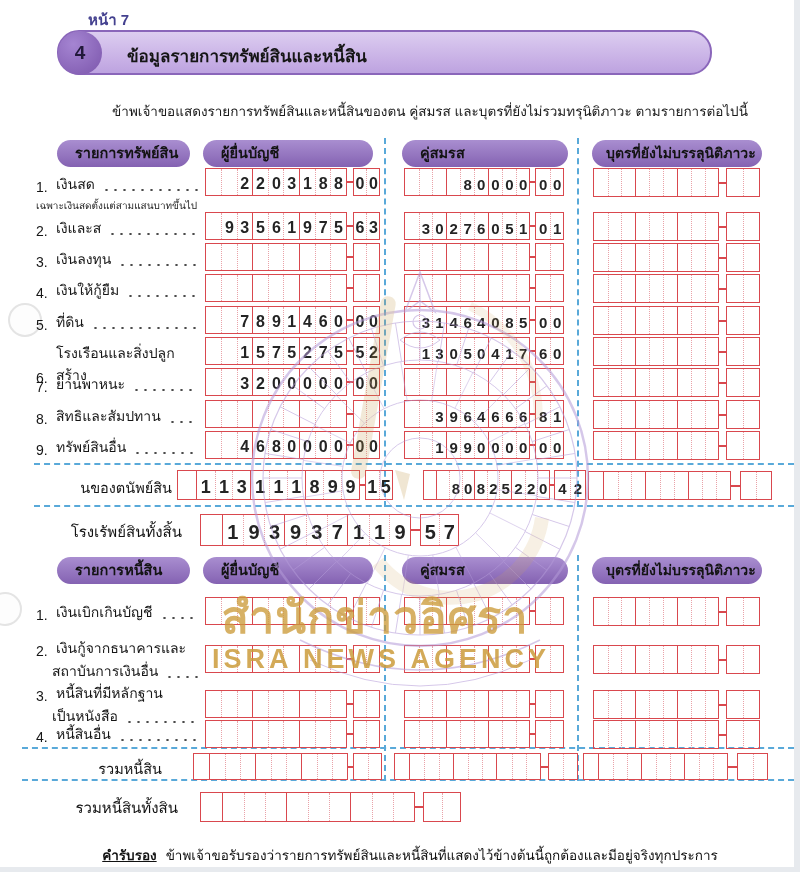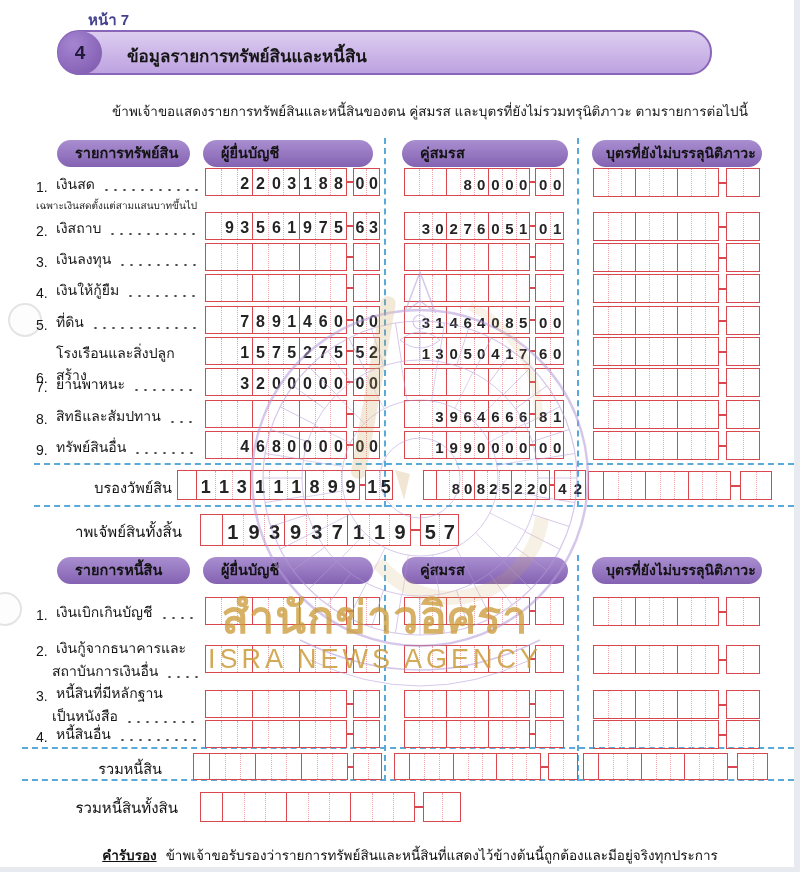--- a/index.html
+++ b/index.html
@@ -42,21 +42,21 @@
   .comb .grp{display:flex;}
   .comb .grp + .grp{border-left:1.6px solid #d9484e;}
   .comb .cell{display:flex;align-items:flex-end;justify-content:center;font-weight:bold;color:#242424;
               font-family:"Liberation Sans","DejaVu Sans",sans-serif;line-height:1;padding-bottom:3px;box-sizing:border-box;}
   .comb .cell + .cell{border-left:1px dotted #e9a2a8;}
   .comb .conn{height:2px;background:#d9484e;flex:none;}
   
   #seal-svg{position:absolute;left:0;top:0;z-index:3;pointer-events:none;opacity:.55;}
   .wm-thai{position:absolute;left:155px;top:594px;width:440px;text-align:center;font-size:45px;font-weight:bold;
            color:#cc9c3b;opacity:.78;z-index:4;letter-spacing:1px;line-height:1.05;pointer-events:none;}
-  .wm-eng{position:absolute;left:155px;top:644px;width:440px;text-align:center;font-size:27px;font-weight:normal;
+  .wm-eng{position:absolute;left:161px;top:644px;width:440px;text-align:center;font-size:27px;font-weight:bold;
           color:#cc9c3b;opacity:.85;z-index:4;letter-spacing:4px;pointer-events:none;}
   
   .cert{position:absolute;left:60px;top:844px;width:700px;text-align:center;font-size:13.5px;color:#111;z-index:2;}
   .cert-label{font-weight:bold;text-decoration:underline;margin-right:9px;}
   
   .hole{position:absolute;border:2px solid #e4e4e4;border-radius:50%;background:#fdfdfd;z-index:1;}
   .edge-r{position:absolute;right:0;top:0;width:6px;height:872px;background:#e7eaee;z-index:5;}
   .edge-b{position:absolute;left:0;bottom:0;width:800px;height:5px;background:#e7eaee;z-index:5;}
 </style>
 </head>
@@ -84,22 +84,22 @@
 
   <div class="vdash" style="left:384px;top:138px;height:369px;"></div>
   <div class="vdash" style="left:577px;top:138px;height:369px;"></div>
   <div class="hdash" style="left:34px;top:463px;width:760px;"></div>
   <div class="hdash" style="left:34px;top:505px;width:760px;"></div>
   <div class="vdash" style="left:384px;top:555px;height:226px;"></div>
   <div class="vdash" style="left:577px;top:555px;height:226px;"></div>
   <div class="hdash" style="left:22px;top:747px;width:772px;"></div>
   <div class="hdash" style="left:22px;top:779px;width:772px;"></div>
 
-  <div class="tot-label" style="left:36px;top:476px;width:136px;">บรองวัพย์สิน</div>
-  <div class="tot-label" style="left:40px;top:520px;width:142px;font-size:15px;">าพเจัพย์สินทั้งสิ้น</div>
+  <div class="tot-label" style="left:36px;top:476px;width:136px;">นของตนัพย์สิน</div>
+  <div class="tot-label" style="left:40px;top:520px;width:142px;font-size:15px;">โรงเรัพย์สินทั้งสิ้น</div>
   <div class="tot-label" style="left:30px;top:796px;width:148px;font-size:15px;">รวมหนี้สินทั้งสิน</div>
   <div class="tot-label" style="left:36px;top:757px;width:126px;">รวมหนี้สิน</div>
 
   <div id="form-root">
       <div class="rowlab" style="left: 36px; top: 173px; width: 166px;">
         <span class="num">1.</span>
         <span>เงินสด</span>
         <span class="leader"></span>
       </div>
       <div class="note" style="left: 36px; top: 198px;">เฉพาะเงินสดตั้งแต่สามแสนบาทขึ้นไป</div>
@@ -170,21 +170,21 @@
           </div>
         </div>
         <div class="conn" style="width: 7px;"></div>
         <div class="dec">
           <div class="cell" style="width: 16px; height: 27px; font-size: 15px;"></div>
           <div class="cell" style="width: 16px; height: 27px; font-size: 15px;"></div>
         </div>
       </div>
       <div class="rowlab" style="left: 36px; top: 217px; width: 166px;">
         <span class="num">2.</span>
-        <span>เงิสถาบ</span>
+        <span>เงิและส</span>
         <span class="leader"></span>
       </div>
       <div class="comb" style="left: 205px; top: 212px;">
         <div class="main">
           <div class="grp">
             <div class="cell" style="width: 15.3px; height: 26px; font-size: 16px;"></div>
             <div class="cell" style="width: 15.3px; height: 26px; font-size: 16px;">9</div>
             <div class="cell" style="width: 15.3px; height: 26px; font-size: 16px;">3</div>
           </div>
           <div class="grp">

